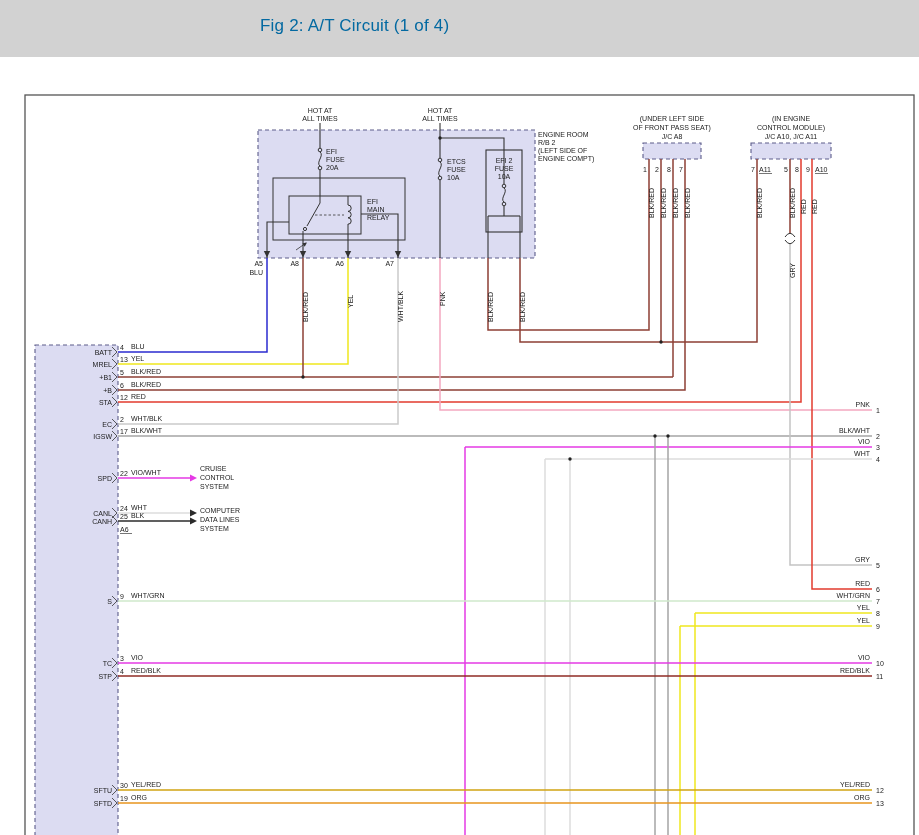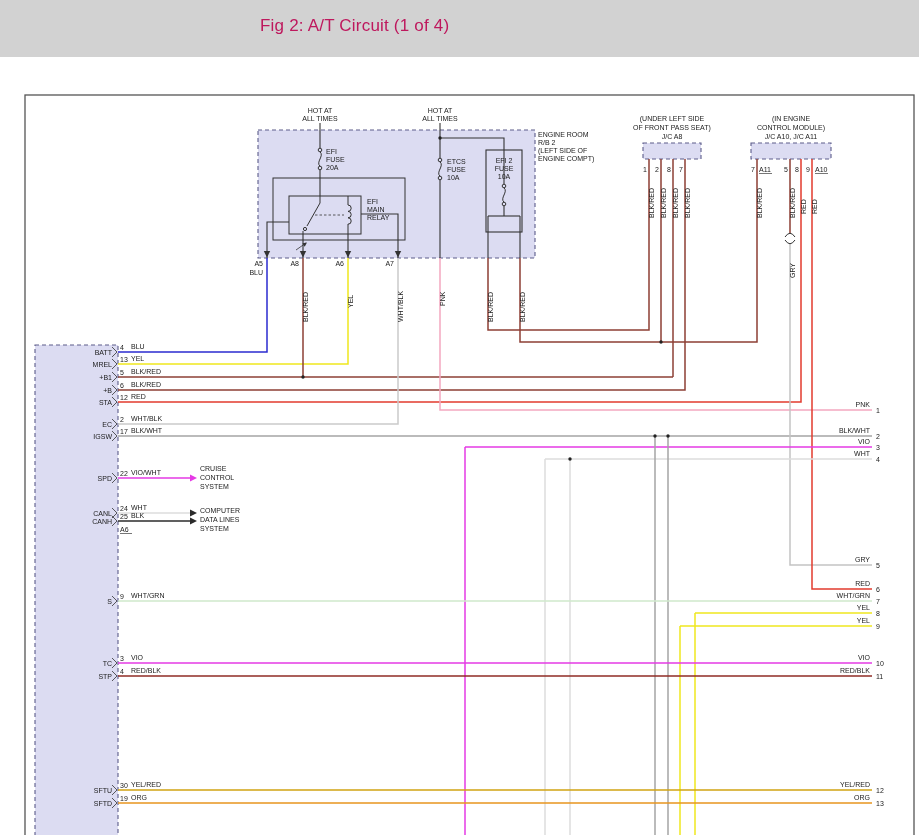--- a/index.html
+++ b/index.html
@@ -1,19 +1,19 @@
 <!DOCTYPE html>
 <html><head>
 <meta charset="utf-8">
 <style>
   html,body{margin:0;padding:0;background:#ffffff;}
   .page{position:relative;width:919px;height:835px;overflow:hidden;background:#fff;
         font-family:"Liberation Sans",sans-serif;}
   .header{position:absolute;left:0;top:0;width:919px;height:57px;background:#d2d2d2;}
-  .header .title{position:absolute;left:260px;top:16px;font-size:17px;color:#be185d;
+  .header .title{position:absolute;left:260px;top:16px;font-size:17px;color:#0369a1;
         letter-spacing:0.2px;}
   svg{position:absolute;left:0;top:0;}
   svg text{font-family:"Liberation Sans","DejaVu Sans",sans-serif;}
 </style>
 </head>
 <body>
 
 <div class="page">
   <div class="header">
     <span class="title">Fig 2: A/T Circuit (1 of 4)</span>

